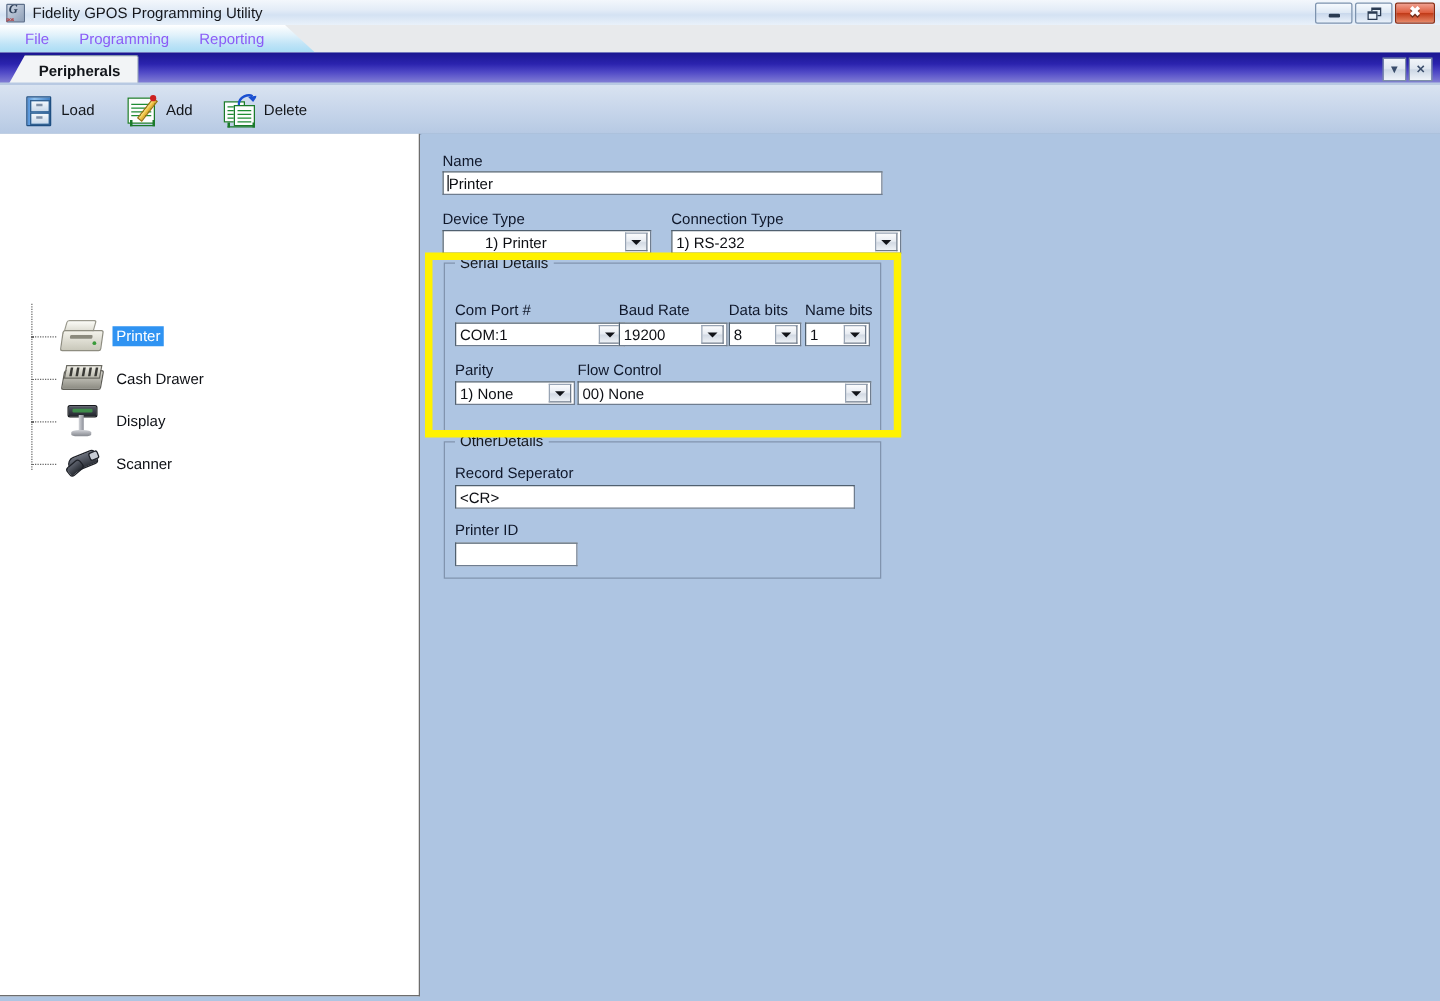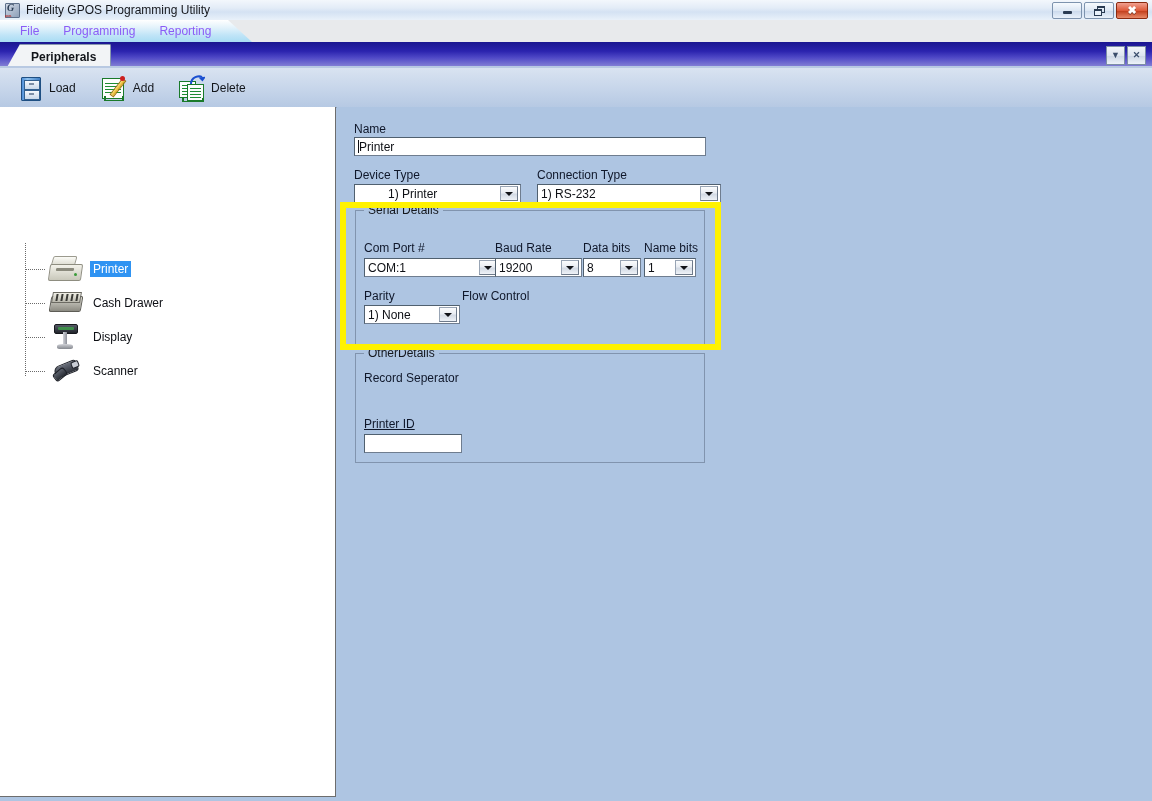--- a/index.html
+++ b/index.html
@@ -711,28 +711,37 @@
 
       <div class="fld-label" style="left:8px; top:78px;">Parity</div>
       <div class="combo" style="left:8px; top:94px; width:96px; height:19px;">
         <span class="val">1) None</span>
         <span class="arrowbtn">
             <span class="tri"></span>
           </span>
       </div>
 
       <div class="fld-label" style="left:106px; top:78px;">Flow Control</div>
+      <div class="combo" style="left:106px; top:94px; width:235px; height:19px;">
+        <span class="val">00) None</span>
+        <span class="arrowbtn">
+            <span class="tri"></span>
+          </span>
+      </div>
     </div>
 
     <div class="groupbox" style="left:18px; top:246px; width:350px; height:110px;">
       <div class="gb-title">OtherDetails</div>
 
       <div class="fld-label" style="left:8px; top:17px;">Record Seperator</div>
-
-      <div class="fld-label" style="left:8px; top:63px;text-decoration:underline;">Printer ID</div>
+      <div class="textbox" style="left:8px; top:34px; width:320px; height:19px;">
+        <span>&lt;CR&gt;</span>
+      </div>
+
+      <div class="fld-label" style="left:8px; top:63px;">Printer ID</div>
       <div class="textbox" style="left:8px; top:80px; width:98px; height:19px;">
         <span></span>
       </div>
     </div>
 
   </div>
 
   <div class="highlight-box" style="left:340px; top:202px; width:381px; height:148px;"></div>
 
 </div>

